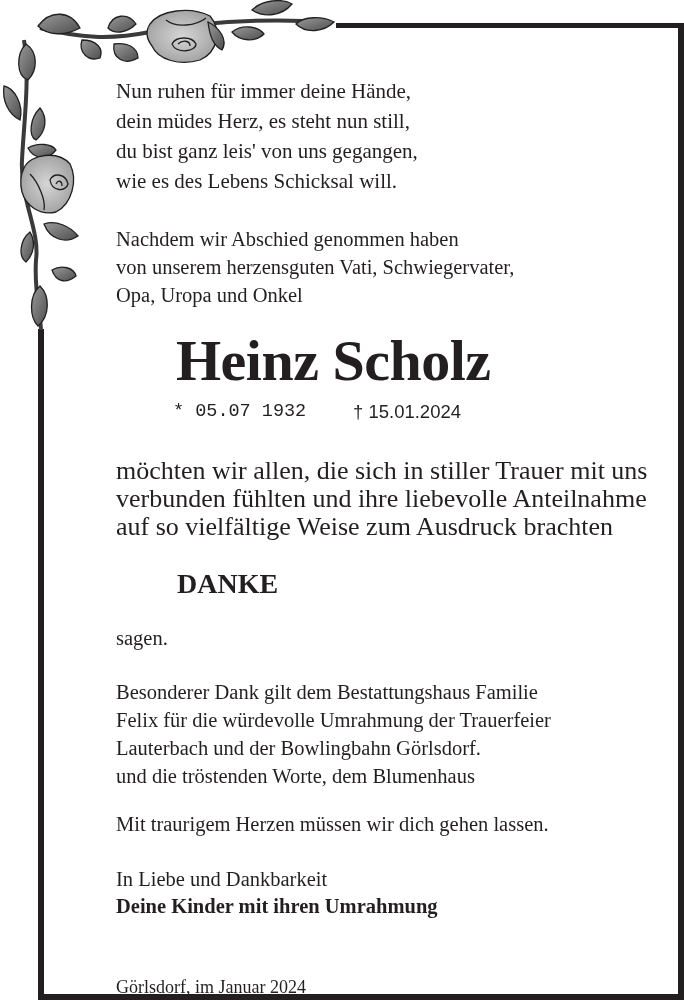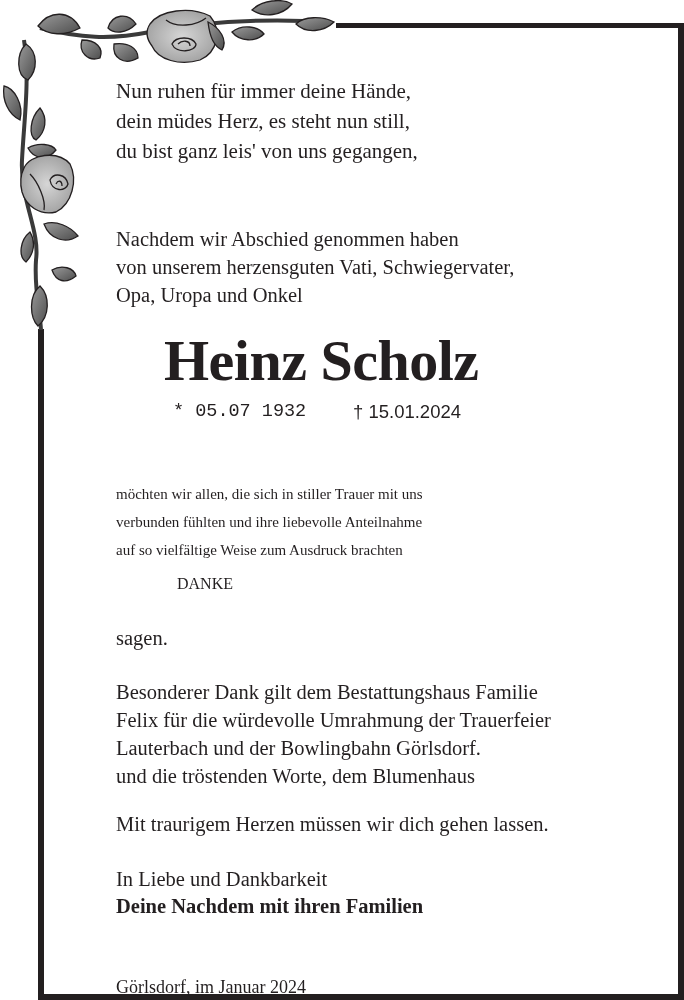--- a/index.html
+++ b/index.html
@@ -6,26 +6,26 @@
     body { width:684px; height:1000px; position:relative; overflow:hidden;
            font-family:"Liberation Serif","DejaVu Serif",serif; color:#231f20; }
     .frame-top { position:absolute; left:336px; top:23px; width:348px; height:5px; background:#231f20; }
     .frame-right { position:absolute; left:678px; top:23px; width:6px; height:977px; background:#231f20; }
     .frame-bottom { position:absolute; left:38px; top:994px; width:646px; height:6px; background:#231f20; }
     .frame-left { position:absolute; left:38px; top:329px; width:6px; height:671px; background:#231f20; }
     .ornament { position:absolute; left:0; top:0; }
     .block { position:absolute; left:116px; }
     .poem { top:76px; font-size:21px; line-height:30px; }
     .intro { top:225px; font-size:20.5px; line-height:28px; }
-    .name { position:absolute; left:164px; top:326px; font-size:58px; font-weight:bold; line-height:70px; letter-spacing:-0.5px; }
+    .name { position:absolute; left:176px; top:326px; font-size:58px; font-weight:bold; line-height:70px; letter-spacing:-0.5px; }
     .dates { position:absolute; top:399px; font-family:"Liberation Sans","DejaVu Sans",sans-serif; font-size:18.5px; line-height:26px; }
     .born { left:173px;font-family:Liberation Mono, monospace; }
     .died { left:353px; }
-    .thanks { top:457px; font-size:15px; line-height:28px;margin-top:23px; }
-    .danke { position:absolute; left:177px; top:569px; font-size:16px; font-weight:normal; line-height:30px; }
+    .thanks { top:457px; font-size:26px; line-height:28px; }
+    .danke { position:absolute; left:177px; top:569px; font-size:28px; font-weight:bold; line-height:30px; }
     .sagen { top:624px; font-size:20.5px; line-height:28px; }
     .special { top:678px; font-size:20.5px; line-height:28px; }
     .sad { top:810px; font-size:20.5px; line-height:28px; }
     .love { top:865px; font-size:20.5px; line-height:28px; }
     .signature { top:892px; font-size:20.5px; line-height:28px; font-weight:bold; }
     .place { top:973px; font-size:18px; line-height:28px; }
     .line { display:block; white-space:nowrap; }
   </style>
 </head>
 <body>
@@ -79,20 +79,21 @@
     <path d="M50 180 C 54 172, 66 174, 68 184 C 66 192, 52 192, 50 180 Z" fill="none"></path>
     <path d="M56 184 C 58 180, 62 180, 62 186" fill="none"></path>
     <path d="M30 174 C 38 182, 46 200, 44 210" fill="none"></path>
   </g>
 </svg>
 
 <div class="block poem">
   <span class="line">Nun ruhen für immer deine Hände,</span>
   <span class="line">dein müdes Herz, es steht nun still,</span>
   <span class="line">du bist ganz leis' von uns gegangen,</span>
+  <span class="line">wie es des Lebens Schicksal will.</span>
 </div>
 
 <div class="block intro">
   <span class="line">Nachdem wir Abschied genommen haben</span>
   <span class="line">von unserem herzensguten Vati, Schwiegervater,</span>
   <span class="line">Opa, Uropa und Onkel</span>
 </div>
 
 <div class="name">Heinz Scholz</div>
 <div class="dates born">* 05.07 1932</div>
@@ -110,14 +111,14 @@
 
 <div class="block special">
   <span class="line">Besonderer Dank gilt dem Bestattungshaus Familie</span>
   <span class="line">Felix für die würdevolle Umrahmung der Trauerfeier</span>
   <span class="line">Lauterbach und der Bowlingbahn Görlsdorf.</span>
   <span class="line">und die tröstenden Worte, dem Blumenhaus</span>
 </div>
 
 <div class="block sad">Mit traurigem Herzen müssen wir dich gehen lassen.</div>
 <div class="block love">In Liebe und Dankbarkeit</div>
-<div class="block signature">Deine Nachdem mit ihren Familien</div>
+<div class="block signature">Deine Kinder mit ihren Umrahmung</div>
 <div class="block place">Görlsdorf, im Januar 2024</div>
 
 </body></html>

